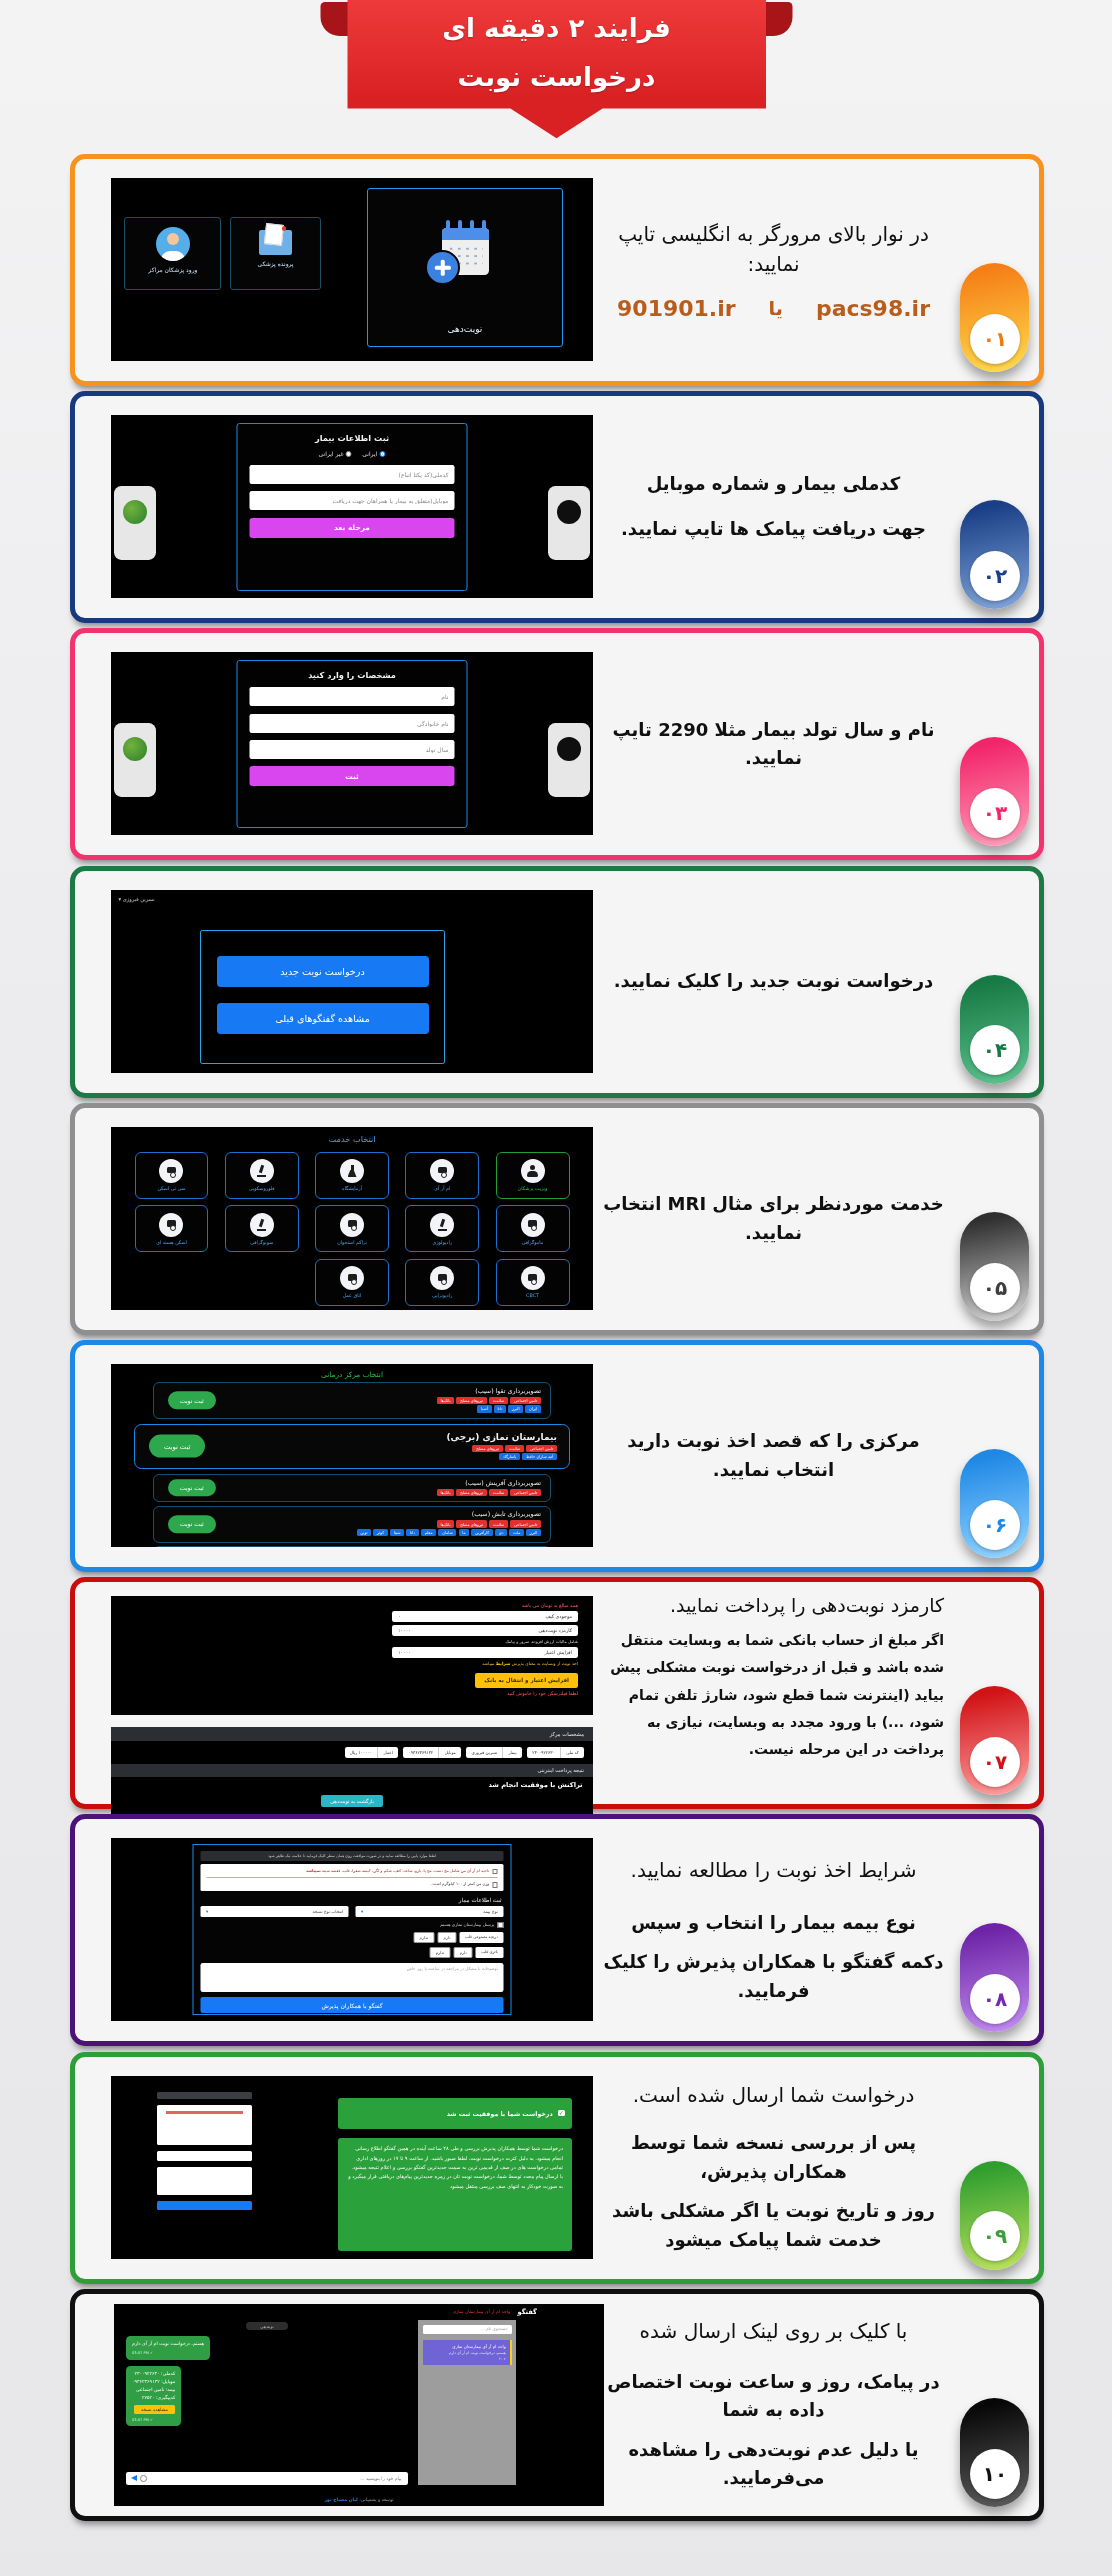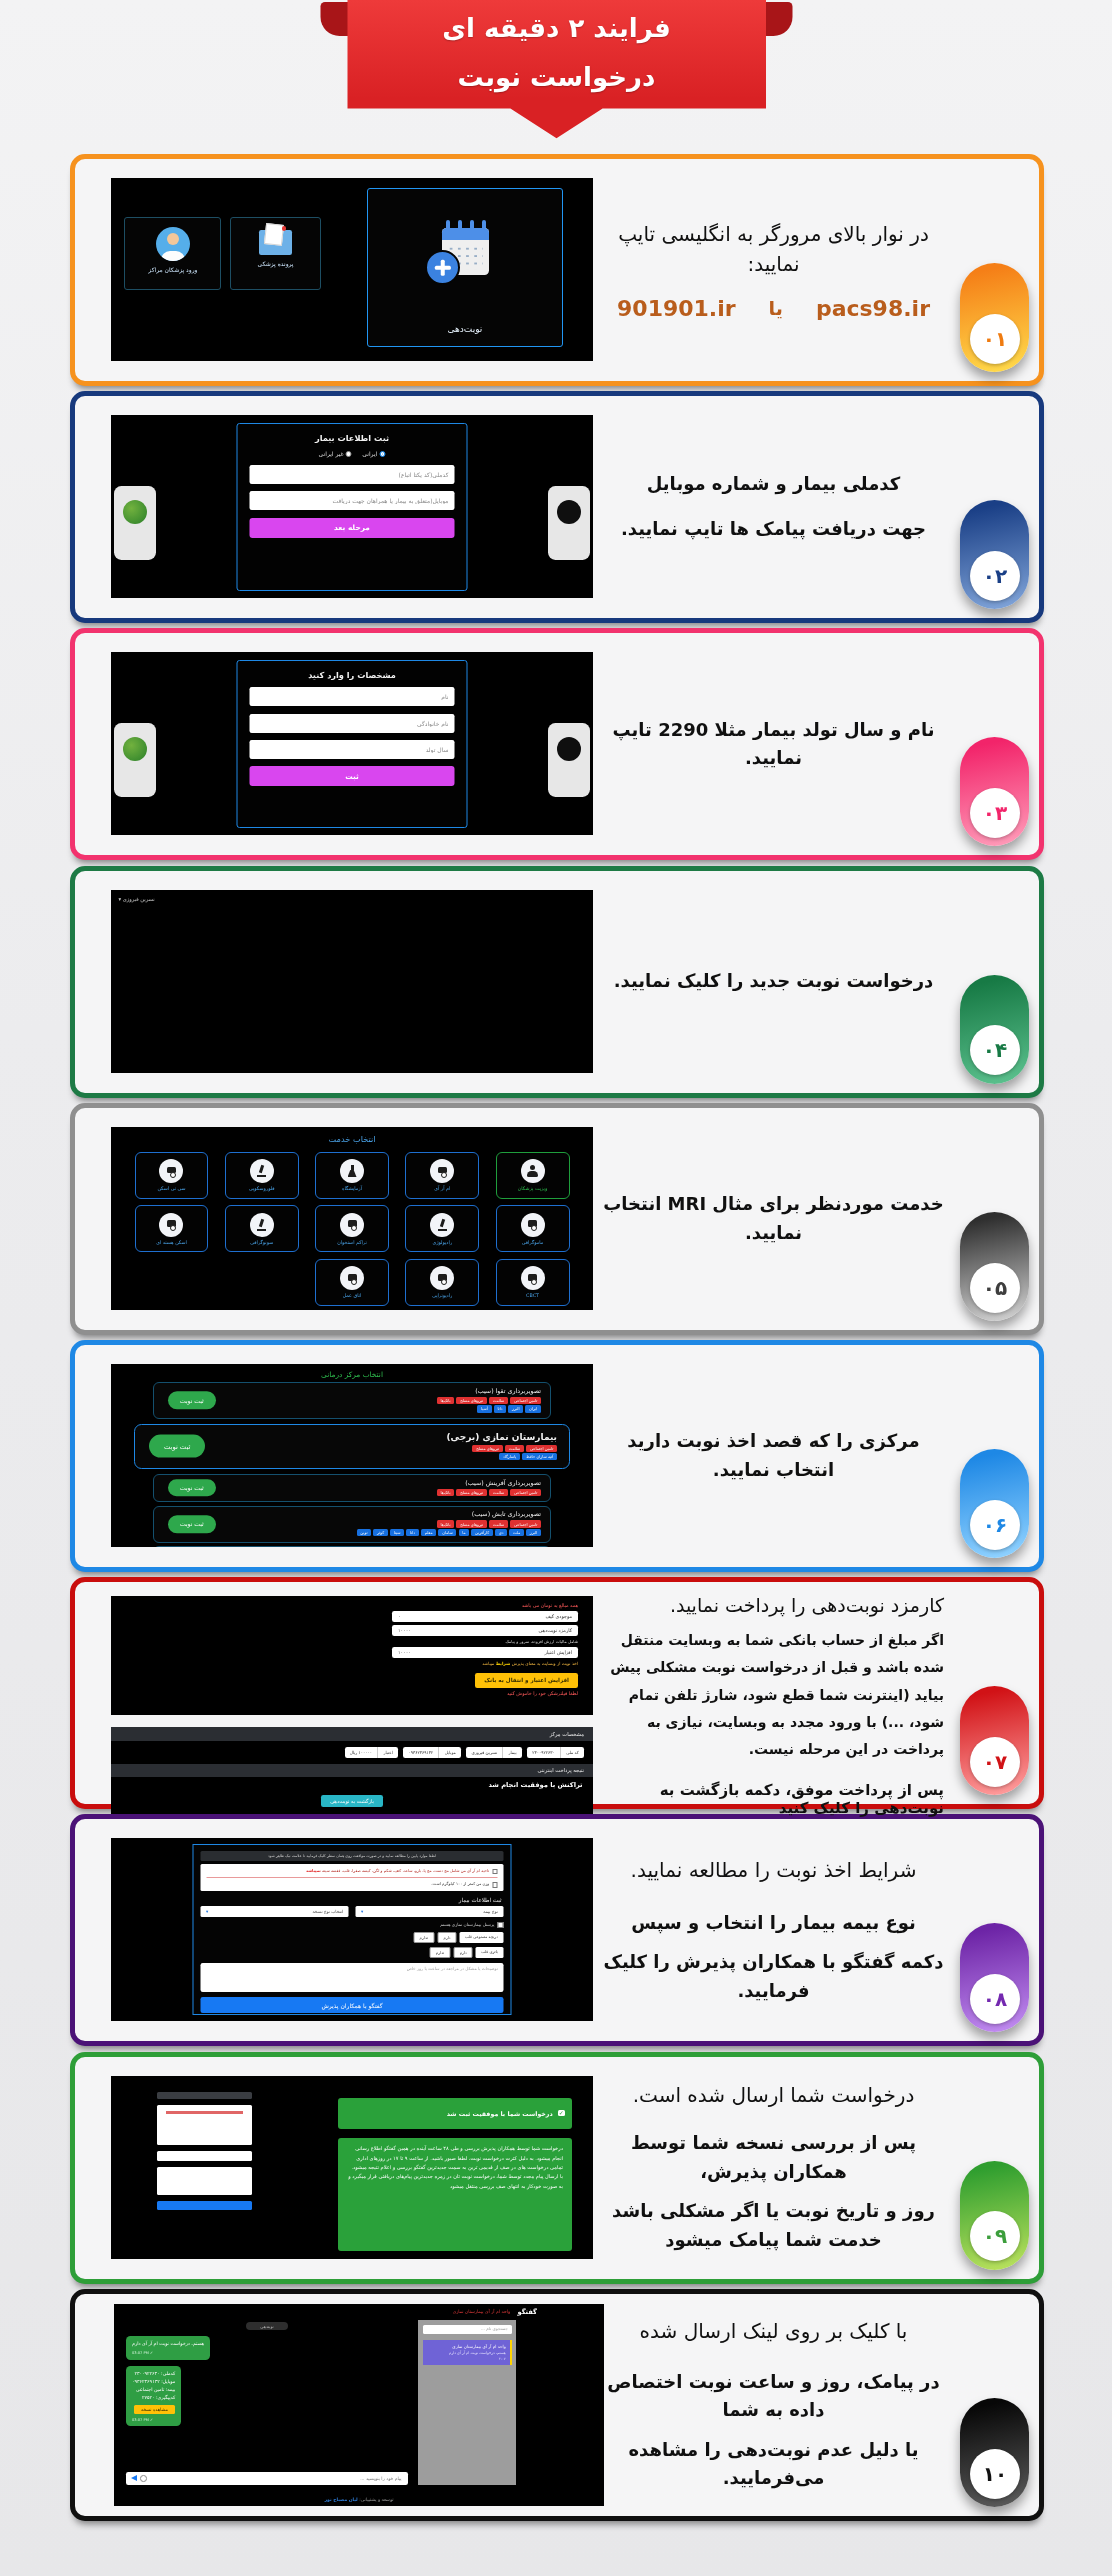--- a/index.html
+++ b/index.html
@@ -288,20 +288,24 @@
       <div class="ln">نام و سال تولد بیمار مثلا 2290 تایپ نمایید.</div>
     </div>
     <div class="badge">
         <div class="circ">۰۳</div>
       </div>
   </section>
 
   <section class="step" style="--bc: #1D7A45; --bf: #177A45; --bt: #5BC08D; --nc: #177A45;">
     <div class="shot">
       <div class="user-tag">نسرین فیروزی ▾</div>
+      <div class="panel4">
+        <button class="btn-big">درخواست نوبت جدید</button>
+        <button class="btn-big">مشاهده گفتگوهای قبلی</button>
+      </div>
     </div>
     <div class="txt">
       <div class="ln">درخواست نوبت جدید را کلیک نمایید.</div>
     </div>
     <div class="badge">
         <div class="circ">۰۴</div>
       </div>
   </section>
 
   <section class="step" style="--bc: #8F8F8F; --bf: #2F2F2F; --bt: #CFCFCF; --nc: #3E3E3E;">
@@ -524,21 +528,20 @@
             <span class="fv">۱۰۰۰۰۰ ریال</span>
           </span>
         </div>
       <div class="bbar">نتیجه پرداخت اینترنتی</div>
       <div class="res-txt">تراکنش با موفقیت انجام شد</div>
       <button class="btn-teal">بازگشت به نوبت‌دهی</button>
     </div>
     <div class="txt p7">
       <div class="h1">کارمزد نوبت‌دهی را پرداخت نمایید.</div>
       <div class="para">اگر مبلغ از حساب بانکی شما به وبسایت منتقل شده باشد و قبل از درخواست نوبت مشکلی پیش بیاید (اینترنت شما قطع شود، شارژ تلفن تمام شود، ...) با ورود مجدد به وبسایت، نیازی به پرداخت در این مرحله نیست.</div>
-      <div class="ln2">پس از پرداخت موفق، دکمه بازگشت به نوبت‌دهی را کلیک کنید</div>
     </div>
     <div class="badge">
         <div class="circ">۰۷</div>
       </div>
   </section>
 
   <section class="step" style="--bc: #4B1277; --bf: #6D24A6; --bt: #C08BF0; --nc: #7429B0;">
     <div class="shot">
       <div class="p8">
         <div class="bar8">لطفا موارد پایین را مطالعه نمایید و در صورت موافقت روی همان سطر کلیک فرمایید تا علامت تیک ظاهر شود</div>

